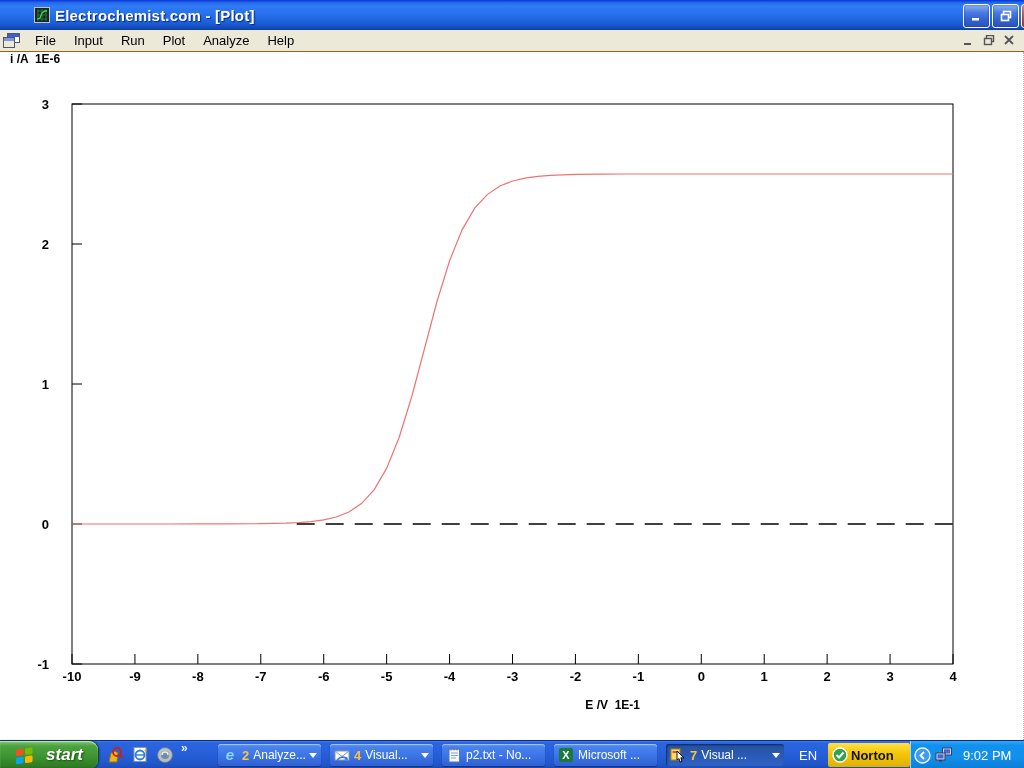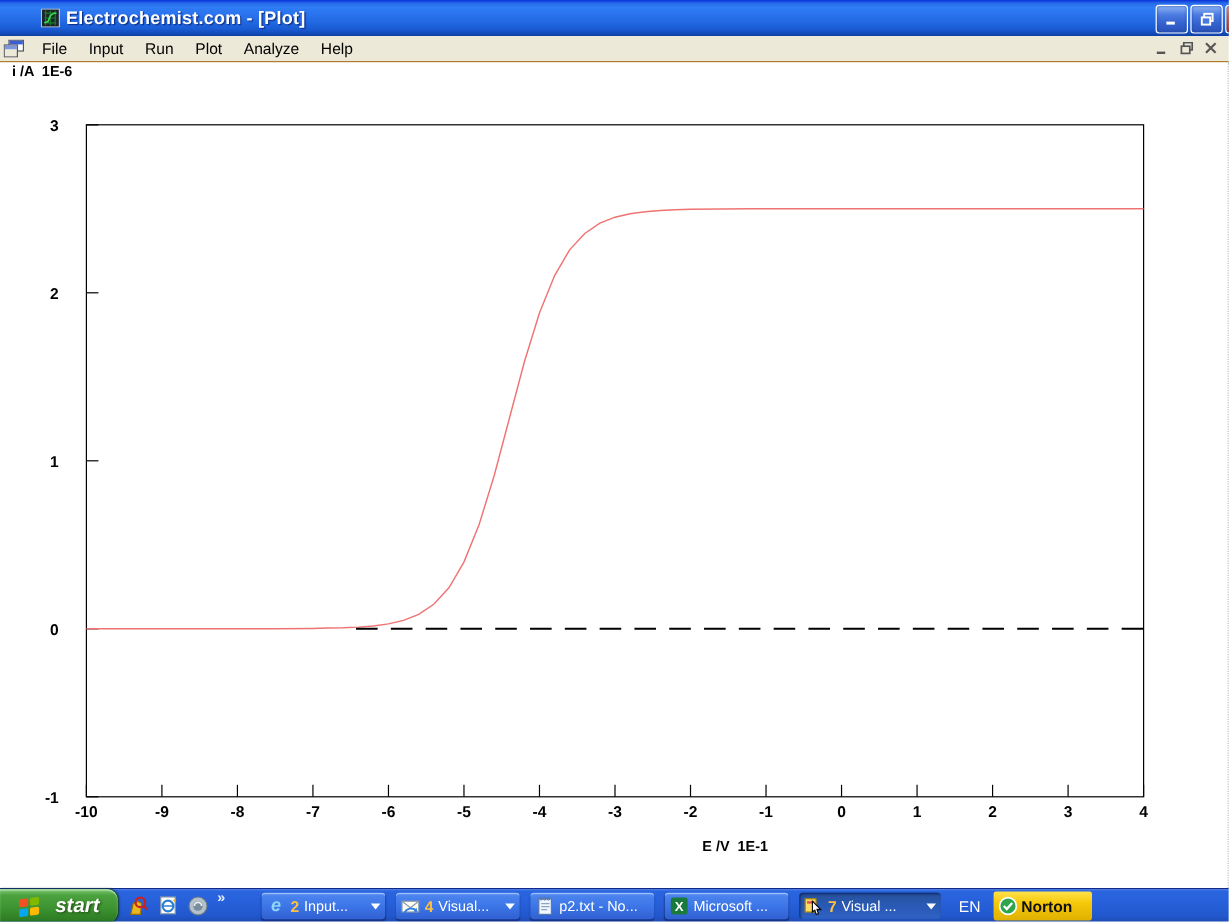--- a/index.html
+++ b/index.html
@@ -211,21 +211,21 @@
         <path d="M6 9 A3 3 0 0 1 12 9" fill="none" stroke="#e8f0f5" stroke-width="1.4"></path>
           </svg></span>
         <span class="chev">»</span>
       </div>
     <div class="tb-buttons" id="tb-buttons">
         <div class="tb-btn">
           <span class="ico">
             <span class="e-glyph">e</span>
           </span>
           <span class="cnt">2</span>
-          <span class="lbl">Input...</span>
+          <span class="lbl">Analyze...</span>
           <span class="arrow"></span>
         </div>
         <div class="tb-btn">
           <span class="ico">
             <svg width="16" height="16" viewBox="0 0 16 16">
         <rect x="1" y="4" width="14" height="9" fill="#fdfdf5" stroke="#8899aa"></rect>
         <path d="M1 4 L8 9.5 L15 4" fill="none" stroke="#8899aa"></path>
         <path d="M3 14 A6 6 0 0 1 13 12" fill="none" stroke="#2f7fe0" stroke-width="1.6"></path>
         <path d="M13 9.5 L14 13 L10.5 12.5 Z" fill="#2f7fe0"></path>
             </svg>
@@ -269,14 +269,28 @@
         </div>
       </div>
     <div class="lang">EN</div>
     <div class="norton">
       <svg width="16" height="16" viewBox="0 0 16 16">
         <circle cx="8" cy="8" r="7" fill="#2ea44f" stroke="#fff" stroke-width="1.4"></circle>
         <polyline points="4.5,8 7,10.5 11.5,5.5" fill="none" stroke="#fff" stroke-width="2"></polyline>
       </svg>
       <span class="nlabel">Norton</span>
     </div>
+    <div class="tray">
+      <svg width="17" height="17" viewBox="0 0 17 17">
+        <circle cx="8.5" cy="8.5" r="7.5" fill="#3f9bec" stroke="#e8f4ff" stroke-width="1.4"></circle>
+        <polyline points="10,5 6.5,8.5 10,12" fill="none" stroke="#fff" stroke-width="1.8"></polyline>
+      </svg>
+      <svg width="18" height="16" viewBox="0 0 18 16">
+        <rect x="7.5" y="1" width="9" height="7" fill="#d8dce8" stroke="#3a3a55"></rect>
+        <rect x="9" y="2.3" width="6" height="4.2" fill="#4466dd"></rect>
+        <rect x="1" y="6" width="9" height="7" fill="#d8dce8" stroke="#3a3a55"></rect>
+        <rect x="2.5" y="7.3" width="6" height="4.2" fill="#4466dd"></rect>
+        <rect x="4" y="13" width="3" height="1.6" fill="#3a3a55"></rect>
+      </svg>
+      <span class="clock">9:02 PM</span>
+    </div>
   </div>
 </div>
 
 </body></html>

